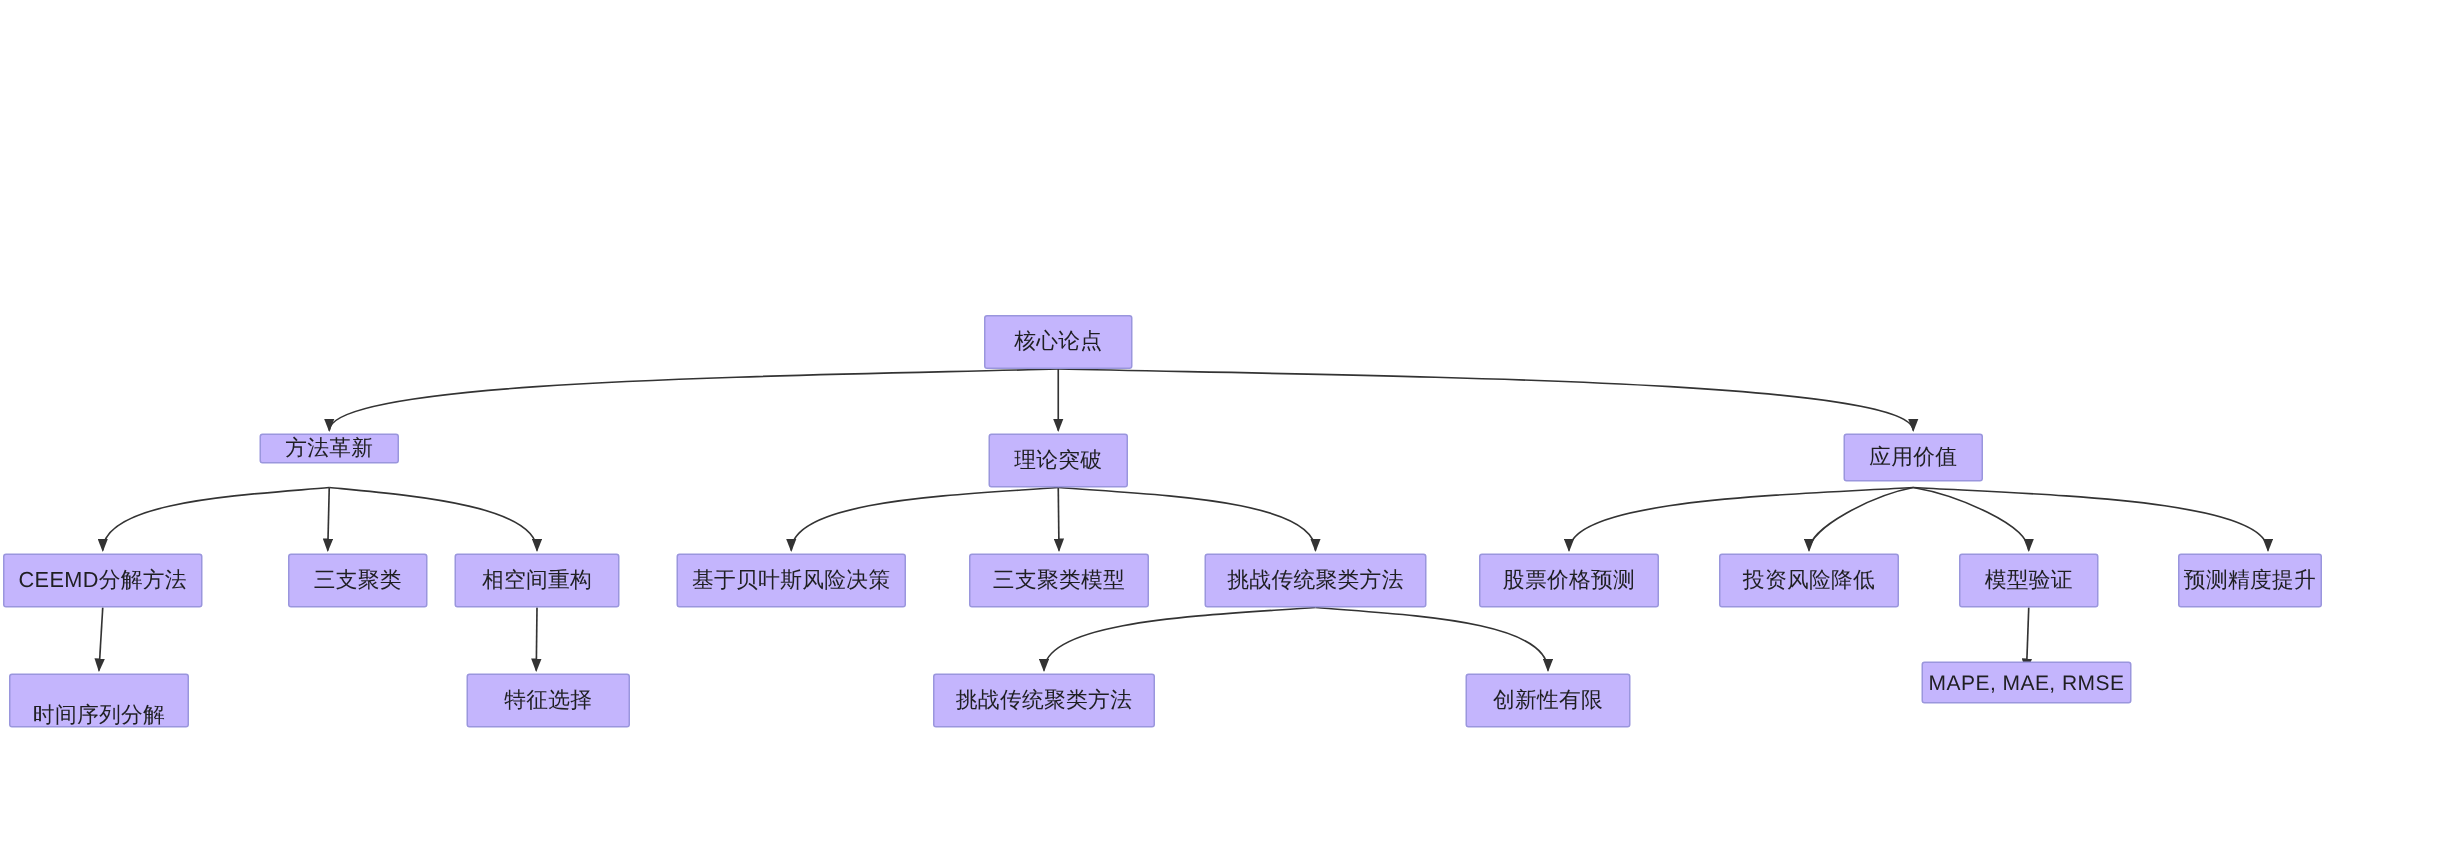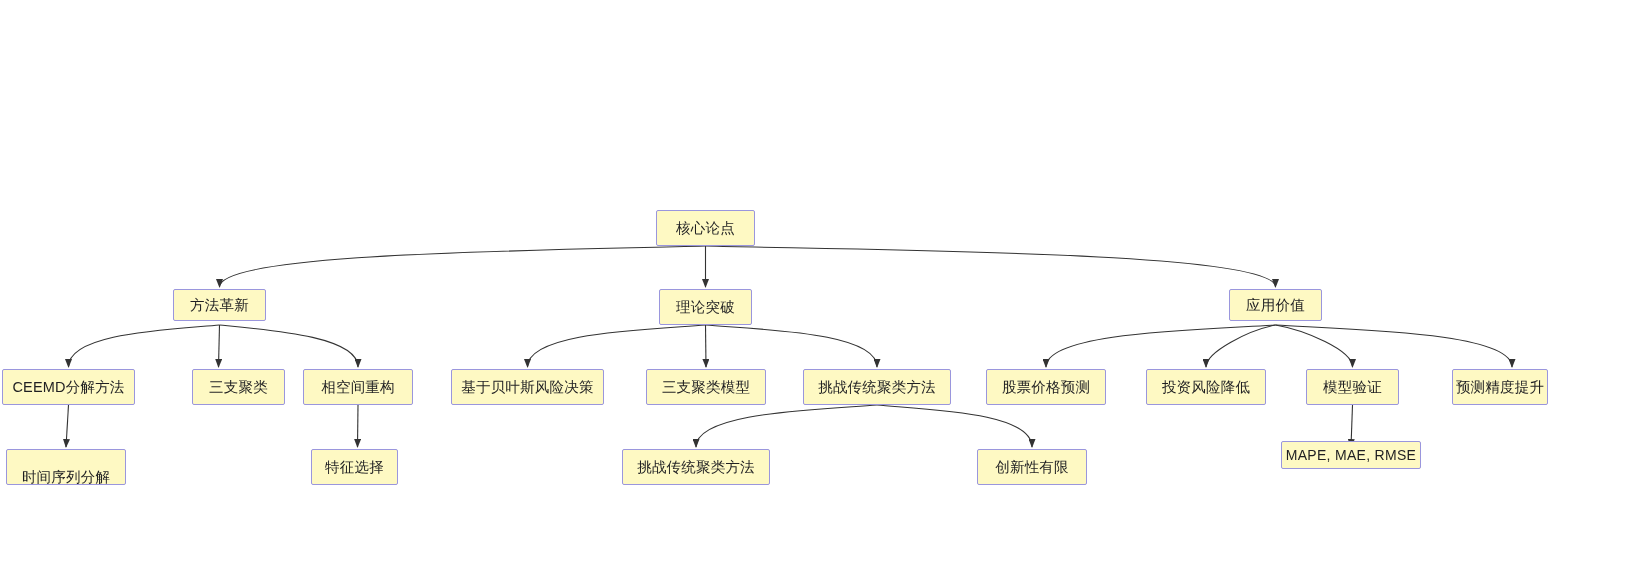--- a/index.html
+++ b/index.html
@@ -22,21 +22,21 @@
     position: absolute;
     left: 0;
     top: 0;
     width: 1628px;
     height: 576px;
     pointer-events: none;
   }
   .node {
     position: absolute;
     box-sizing: border-box;
-    background: #fef9c3;
+    background: #c4b5fd;
     border: 1px solid #9A96DD;
     border-radius: 2px;
     display: flex;
     align-items: center;
     justify-content: center;
     color: #1f1f22;
     font-size: 14.5px;
     line-height: 1;
     white-space: nowrap;
     letter-spacing: 0.2px;
@@ -76,21 +76,21 @@
       <path d="M68.5,405 L66,447" fill="none" stroke="#333333" stroke-width="1.1" marker-end="url(#arrowhead)"></path>
       <path d="M358,405 L357.5,447" fill="none" stroke="#333333" stroke-width="1.1" marker-end="url(#arrowhead)"></path>
       <path d="M877,405 C808.22,410.04 696,413 696,447" fill="none" stroke="#333333" stroke-width="1.1" marker-end="url(#arrowhead)"></path>
       <path d="M877,405 C935.9,410.04 1032,413 1032,447" fill="none" stroke="#333333" stroke-width="1.1" marker-end="url(#arrowhead)"></path>
       <path d="M1352.5,405 L1351,447" fill="none" stroke="#333333" stroke-width="1.1" marker-end="url(#arrowhead)"></path>
     </svg>
   <div id="node-layer">
       <div class="node" style="left: 656px; top: 210px; width: 99px; height: 36px;">
         <span class="node-label">核心论点</span>
       </div>
-      <div class="node" style="left: 173px; top: 289px; width: 93px; height: 32px;">
+      <div class="node" style="left: 173px; top: 289px; width: 93px; height: 20px;">
         <span class="node-label">方法革新</span>
       </div>
       <div class="node" style="left: 659px; top: 289px; width: 93px; height: 36px;">
         <span class="node-label">理论突破</span>
       </div>
       <div class="node" style="left: 1229px; top: 289px; width: 93px; height: 32px;">
         <span class="node-label">应用价值</span>
       </div>
       <div class="node" style="left: 2px; top: 369px; width: 133px; height: 36px;">
         <span class="node-label">CEEMD分解方法</span>
@@ -118,21 +118,21 @@
       </div>
       <div class="node" style="left: 1306px; top: 369px; width: 93px; height: 36px;">
         <span class="node-label">模型验证</span>
       </div>
       <div class="node" style="left: 1452px; top: 369px; width: 96px; height: 36px;">
         <span class="node-label">预测精度提升</span>
       </div>
       <div class="node" style="left: 6px; top: 449px; width: 120px; height: 36px; align-items: flex-end;">
         <span class="node-label">时间序列分解</span>
       </div>
-      <div class="node" style="left: 311px; top: 449px; width: 87px; height: 36px;">
+      <div class="node" style="left: 311px; top: 449px; width: 109px; height: 36px;">
         <span class="node-label">特征选择</span>
       </div>
       <div class="node" style="left: 622px; top: 449px; width: 148px; height: 36px;">
         <span class="node-label">挑战传统聚类方法</span>
       </div>
       <div class="node" style="left: 977px; top: 449px; width: 110px; height: 36px;">
         <span class="node-label">创新性有限</span>
       </div>
       <div class="node node-latin" style="left: 1281px; top: 441px; width: 140px; height: 28px; text-align: right;">
         <span class="node-label">MAPE, MAE, RMSE</span>

